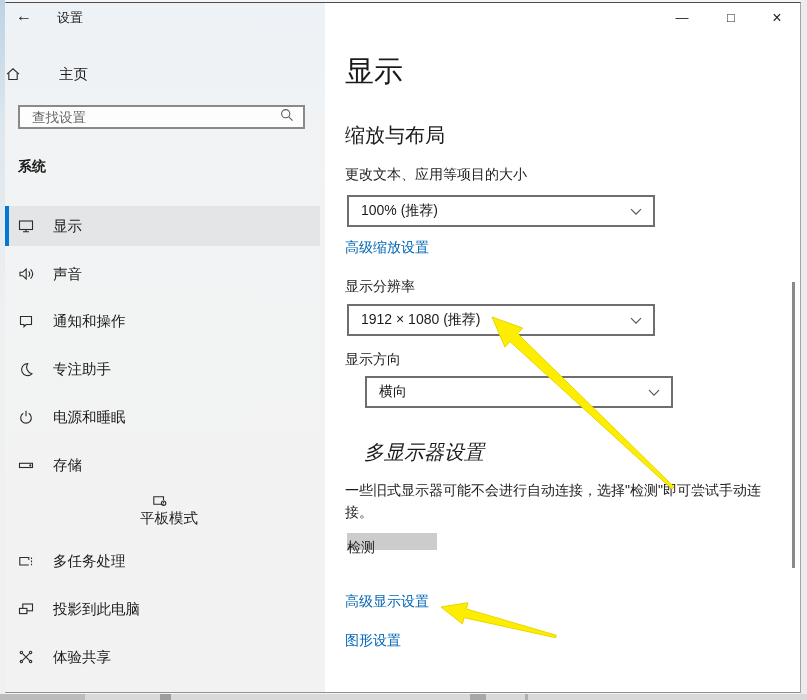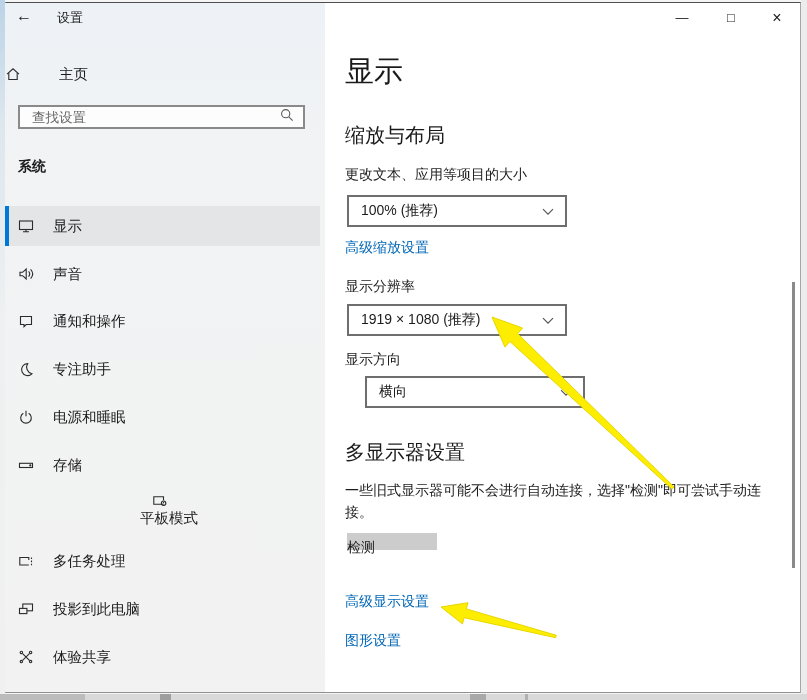--- a/index.html
+++ b/index.html
@@ -58,21 +58,21 @@
   .nav-item.selected{background:rgba(0,0,0,0.055);}
   .accent{position:absolute;left:0;top:0;width:4px;height:40px;background:#0078d7;}
   .nav-icon{width:16px;height:16px;margin-right:19px;flex:0 0 16px;display:block;}
   .nav-icon svg{display:block;}
   .nav-label{font-size:14.5px;color:#1b1b1b;white-space:nowrap;}
   
   .page-title{left:345px;top:52px;font-size:29px;font-weight:400;color:#1a1a1a;}
   .sec-heading{font-size:20px;font-weight:400;color:#1a1a1a;}
   .field-label{font-size:14px;color:#1b1b1b;}
   .dropdown{
-    position:absolute;width:220px;height:32px;box-sizing:border-box;
+    position:absolute;width:308px;height:32px;box-sizing:border-box;
     border:2px solid #6e6e6e;background:#ffffff;
     display:flex;align-items:center;justify-content:space-between;
     padding:0 11px 0 12px;font-size:14px;cursor:default;
   }
   .link{position:absolute;font-size:14px;color:#0067b8;cursor:pointer;}
   .desc{left:345px;top:479px;width:432px;font-size:14px;line-height:22px;color:#1b1b1b;}
   .btn{
     left:347px;top:533px;width:90px;height:17px;background:#cccccc;border:none;
     font-size:14px;color:#1b1b1b;line-height:29px;cursor:pointer;
     font-family:"Liberation Sans","DejaVu Sans",sans-serif;
@@ -239,40 +239,40 @@
         <path d="M1 1.2 L6 6.2 L11 1.2"></path>
       </svg>
   </span>
 </div>
 
 <div class="link" style="left:345px;top:239px;">高级缩放设置</div>
 
 <div class="abs field-label" style="left:345px;top:278px;">显示分辨率</div>
 
 <div class="dropdown" style="left:347px;top:304px;">
-  <span>1919 × 1080 (推荐)</span>
+  <span>1912 × 1080 (推荐)</span>
   <span>
     <svg width="12" height="8" viewBox="0 0 12 8" fill="none" stroke="#555" stroke-width="1.2">
         <path d="M1 1.2 L6 6.2 L11 1.2"></path>
       </svg>
   </span>
 </div>
 
 <div class="abs field-label" style="left:345px;top:351px;">显示方向</div>
 
 <div class="dropdown" style="left:347px;top:376px;margin-left:18px;">
   <span>横向</span>
   <span>
     <svg width="12" height="8" viewBox="0 0 12 8" fill="none" stroke="#555" stroke-width="1.2">
         <path d="M1 1.2 L6 6.2 L11 1.2"></path>
       </svg>
   </span>
 </div>
 
-<div class="abs sec-heading" style="left:345px;top:439px;">多显示器设置</div>
+<div class="abs sec-heading" style="left:364px;top:439px;font-style:italic;">多显示器设置</div>
 
 <div class="abs desc">一些旧式显示器可能不会进行自动连接，选择"检测"即可尝试手动连接。</div>
 
 <div class="abs btn">检测</div>
 
 <div class="link" style="left:345px;top:593px;">高级显示设置</div>
 
 <div class="link" style="left:345px;top:632px;">图形设置</div>
 
 <div class="abs scrollbar-thumb"></div>

